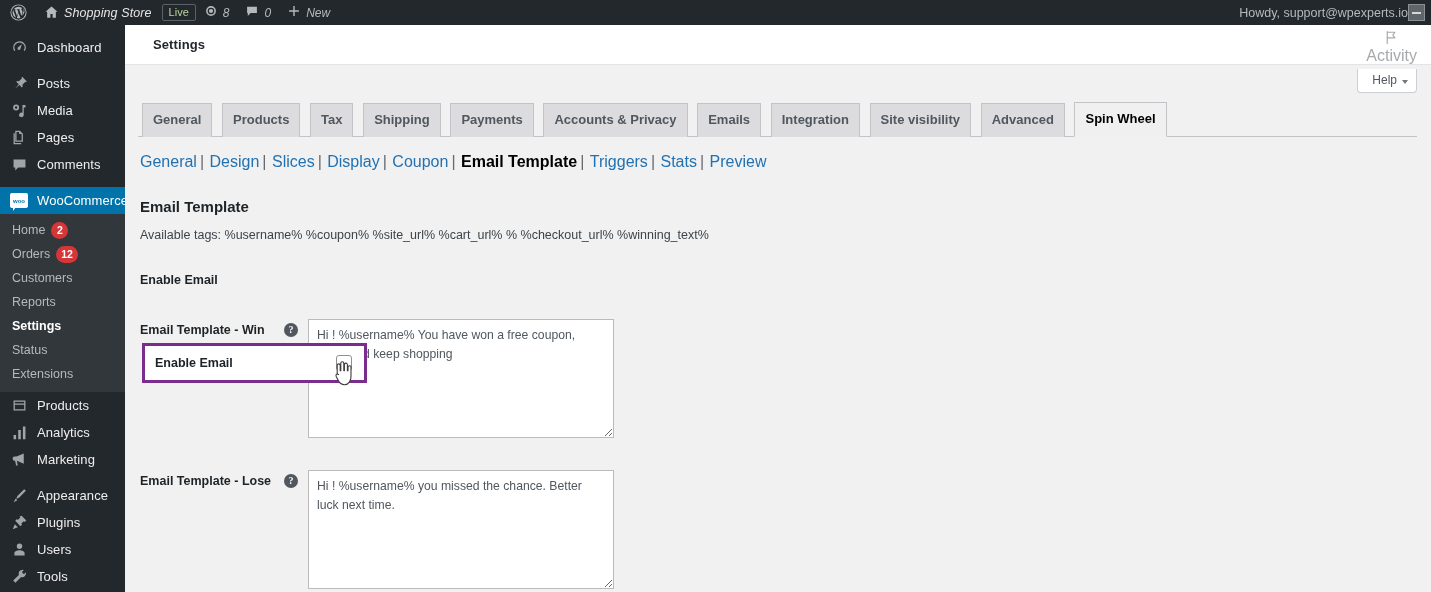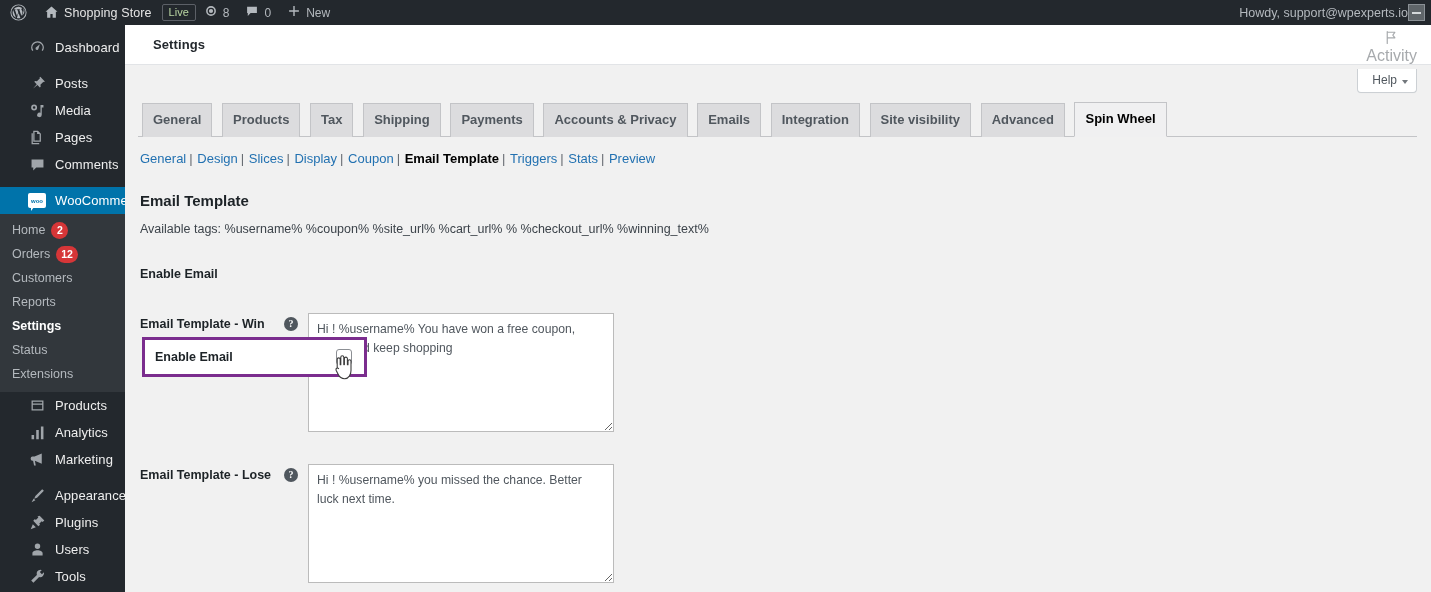--- a/index.html
+++ b/index.html
@@ -20,21 +20,21 @@
     background: #23282d;
     color: #b4b9be;
     font-size: 12px;
     display: flex; align-items: center;
     z-index: 50;
   }
   .ab-item {
     display: flex; align-items: center;
     height: 25px; padding: 0 8px;
     color: #b4b9be; text-decoration: none;
-    white-space: nowrap; gap: 5px;
+    white-space: nowrap; gap: 5px; font-style: italic;
   }
   .ab-logo { font-size: 15px; line-height: 1; padding: 0 9px 0 10px; }
   .ab-logo svg { display:block; }
   .ab-home-icon svg { display:block; }
   .ab-sitename { font-size: 12.5px; color:#e5e5e5; letter-spacing:.1px; }
   .live-badge {
     display:inline-block;
     border: 1px solid #5c6067;
     border-radius: 2px;
     padding: 1px 6px 2px;
@@ -63,21 +63,21 @@
   #adminmenuwrap {
     position: absolute; top: 25px; left: 0;
     width: 125px; height: 567px;
     background: #23282d;
     overflow: hidden;
     z-index: 40;
   }
   .menu-top {
     display: flex; align-items: center;
     height: 27px;
-    padding-left: 28px;
+    padding-left: 10px;
     color: #eee; font-size: 13px;
     cursor: pointer; position: relative;
     gap: 9px;
     text-align: center;
   }
   .menu-top .mi { width:18px; height:18px; display:flex; align-items:center; justify-content:center; color:#a0a5aa; flex:0 0 18px;}
   .menu-top .mi svg { display:block; }
   .menu-top .mlabel { line-height: 1; letter-spacing:.1px;}
   .menu-sep { height: 9px; }
   .menu-top.current {
@@ -195,21 +195,21 @@
   .nav-tab.nav-tab-active {
     background: #f0f0f1;
     border-bottom: 1px solid #f0f0f1;
     color: #000;
   }
 
   
   .subsubsub {
     margin: 9px 8px 0 2px;
     padding: 0; list-style:none;
-    font-size: 13px; color:#646970;
+    font-size: 16px; color:#646970;
     line-height: 2;
   }
   .subsubsub li { display:inline; }
   .subsubsub a { color:#2271b1; text-decoration:none; }
   .subsubsub a.current { color:#000; font-weight:600; }
   .subsubsub .sep { color:#646970; padding:0 1px 0 3px; }
 
   h2.section-title {
     font-size: 15px; font-weight: 600;
     color: #1d2327; margin: 18px 0 0 2px;

